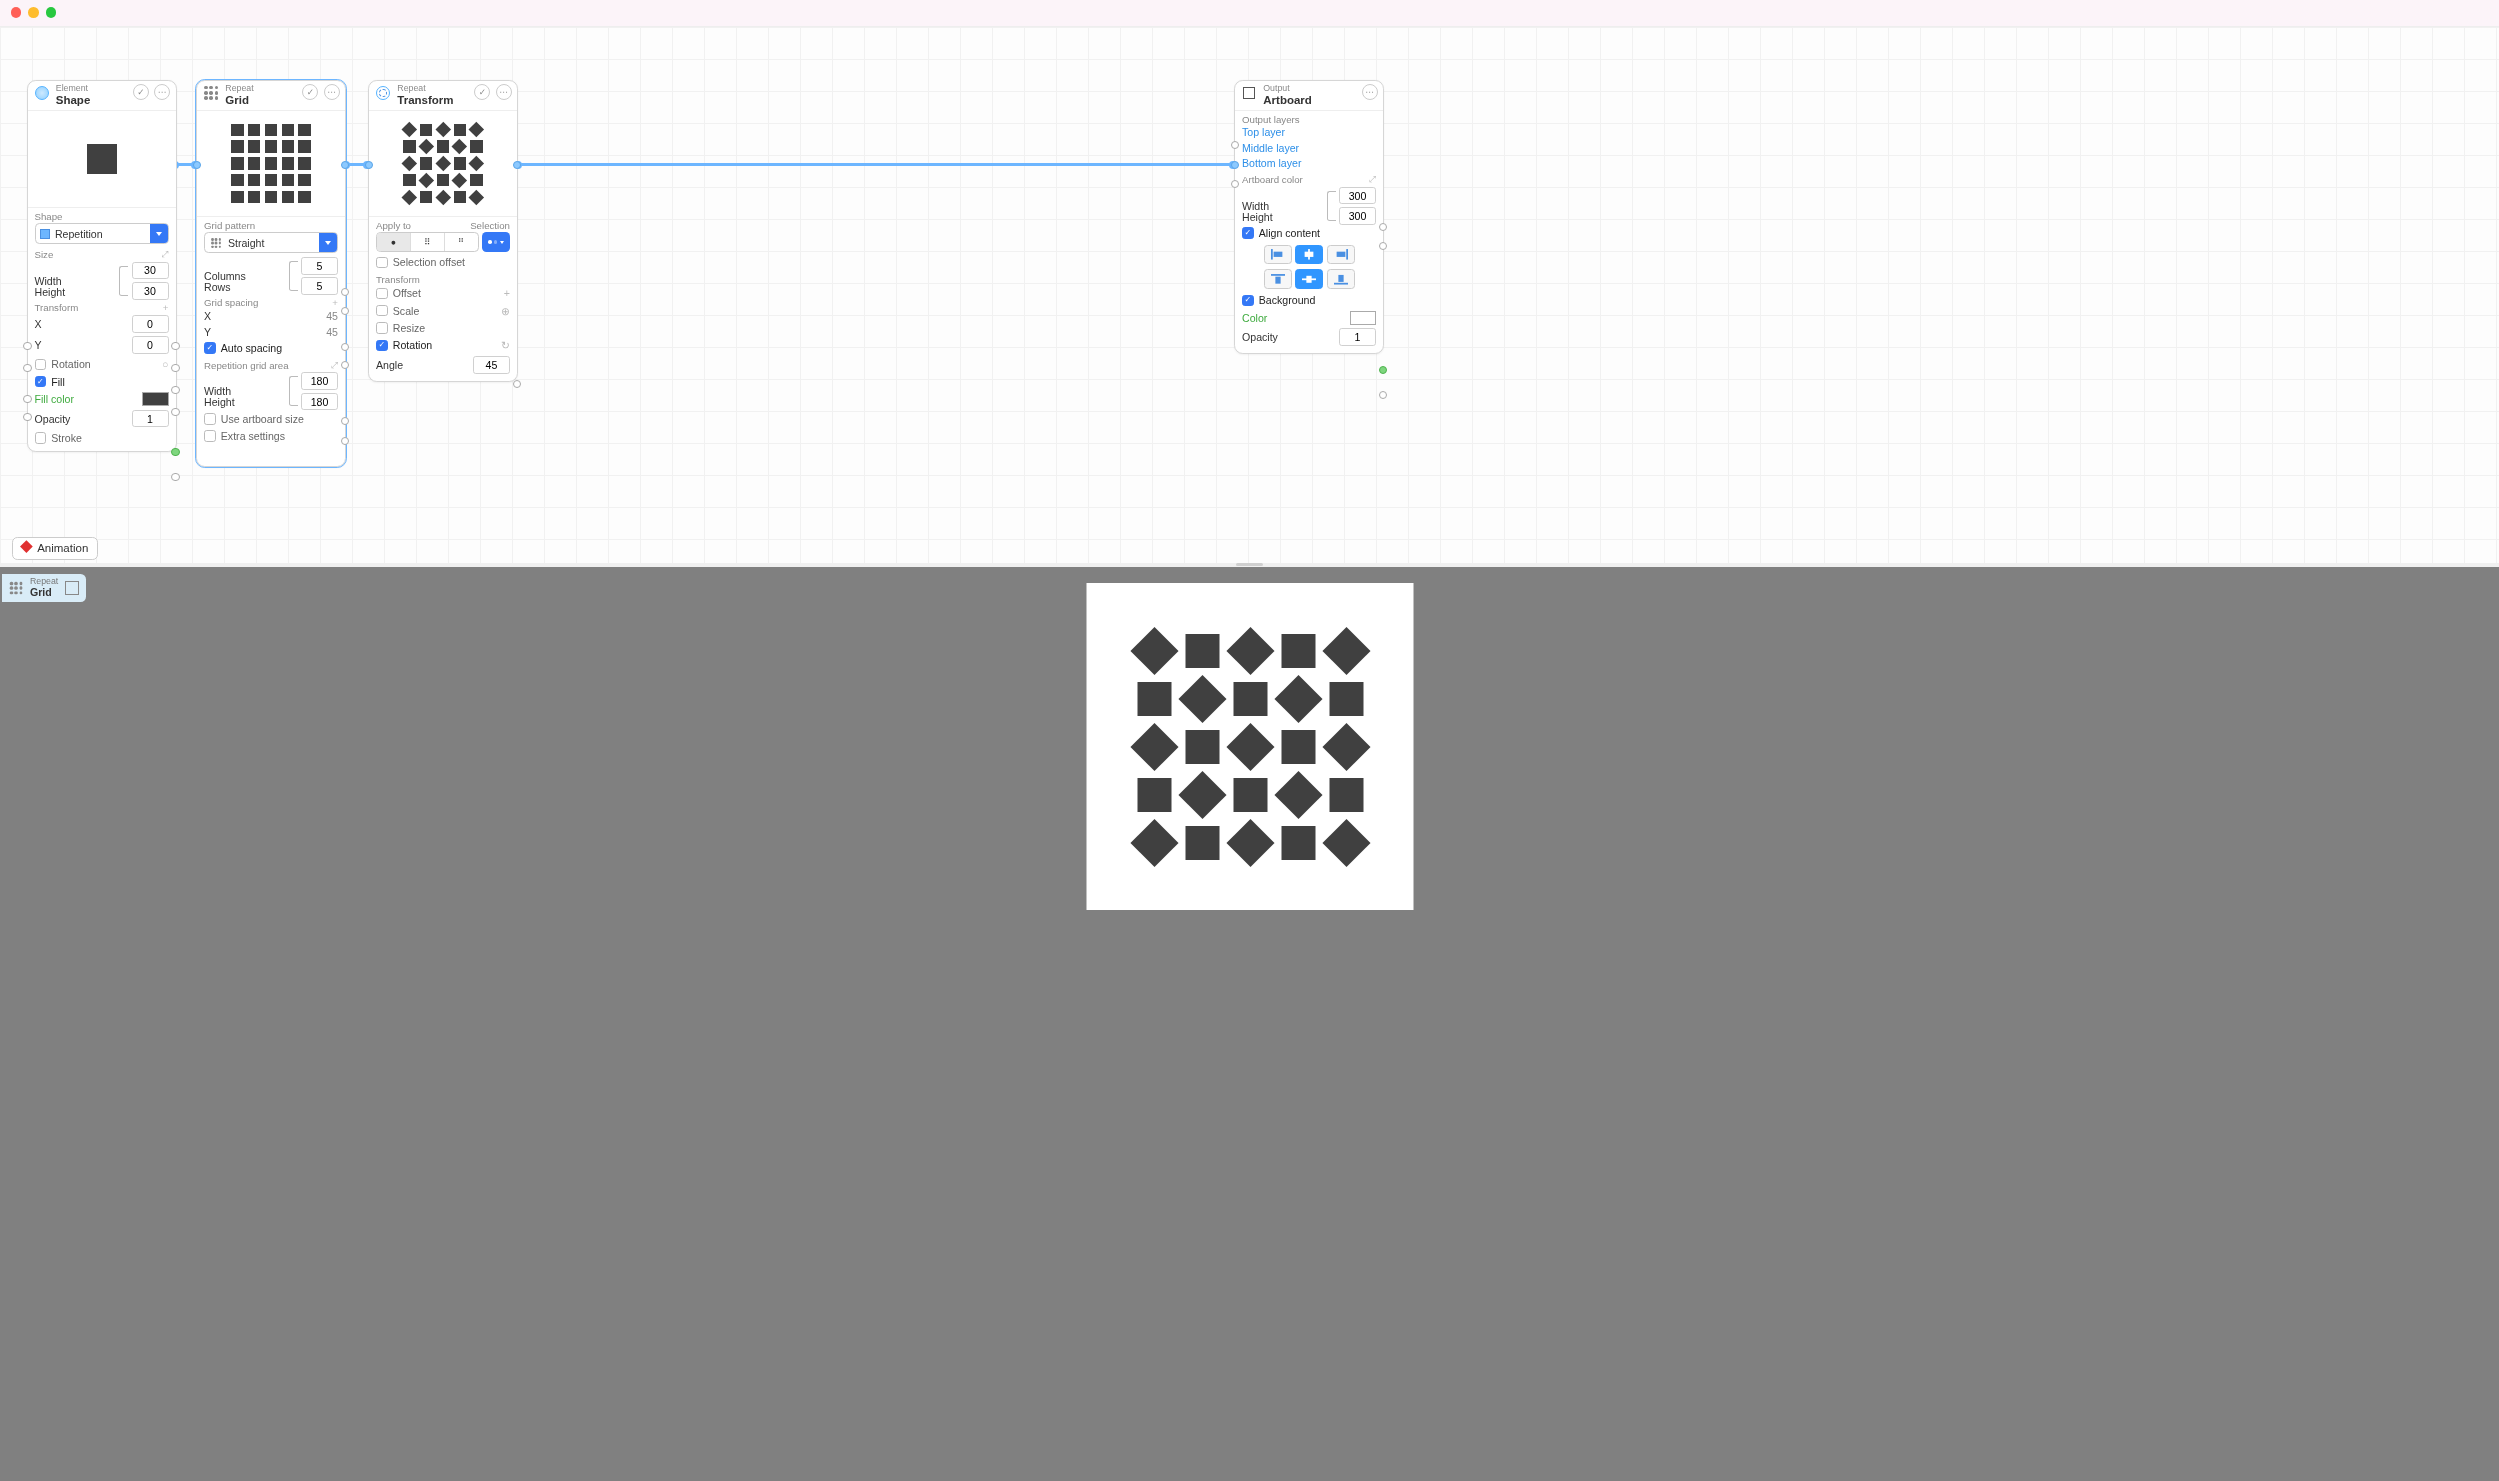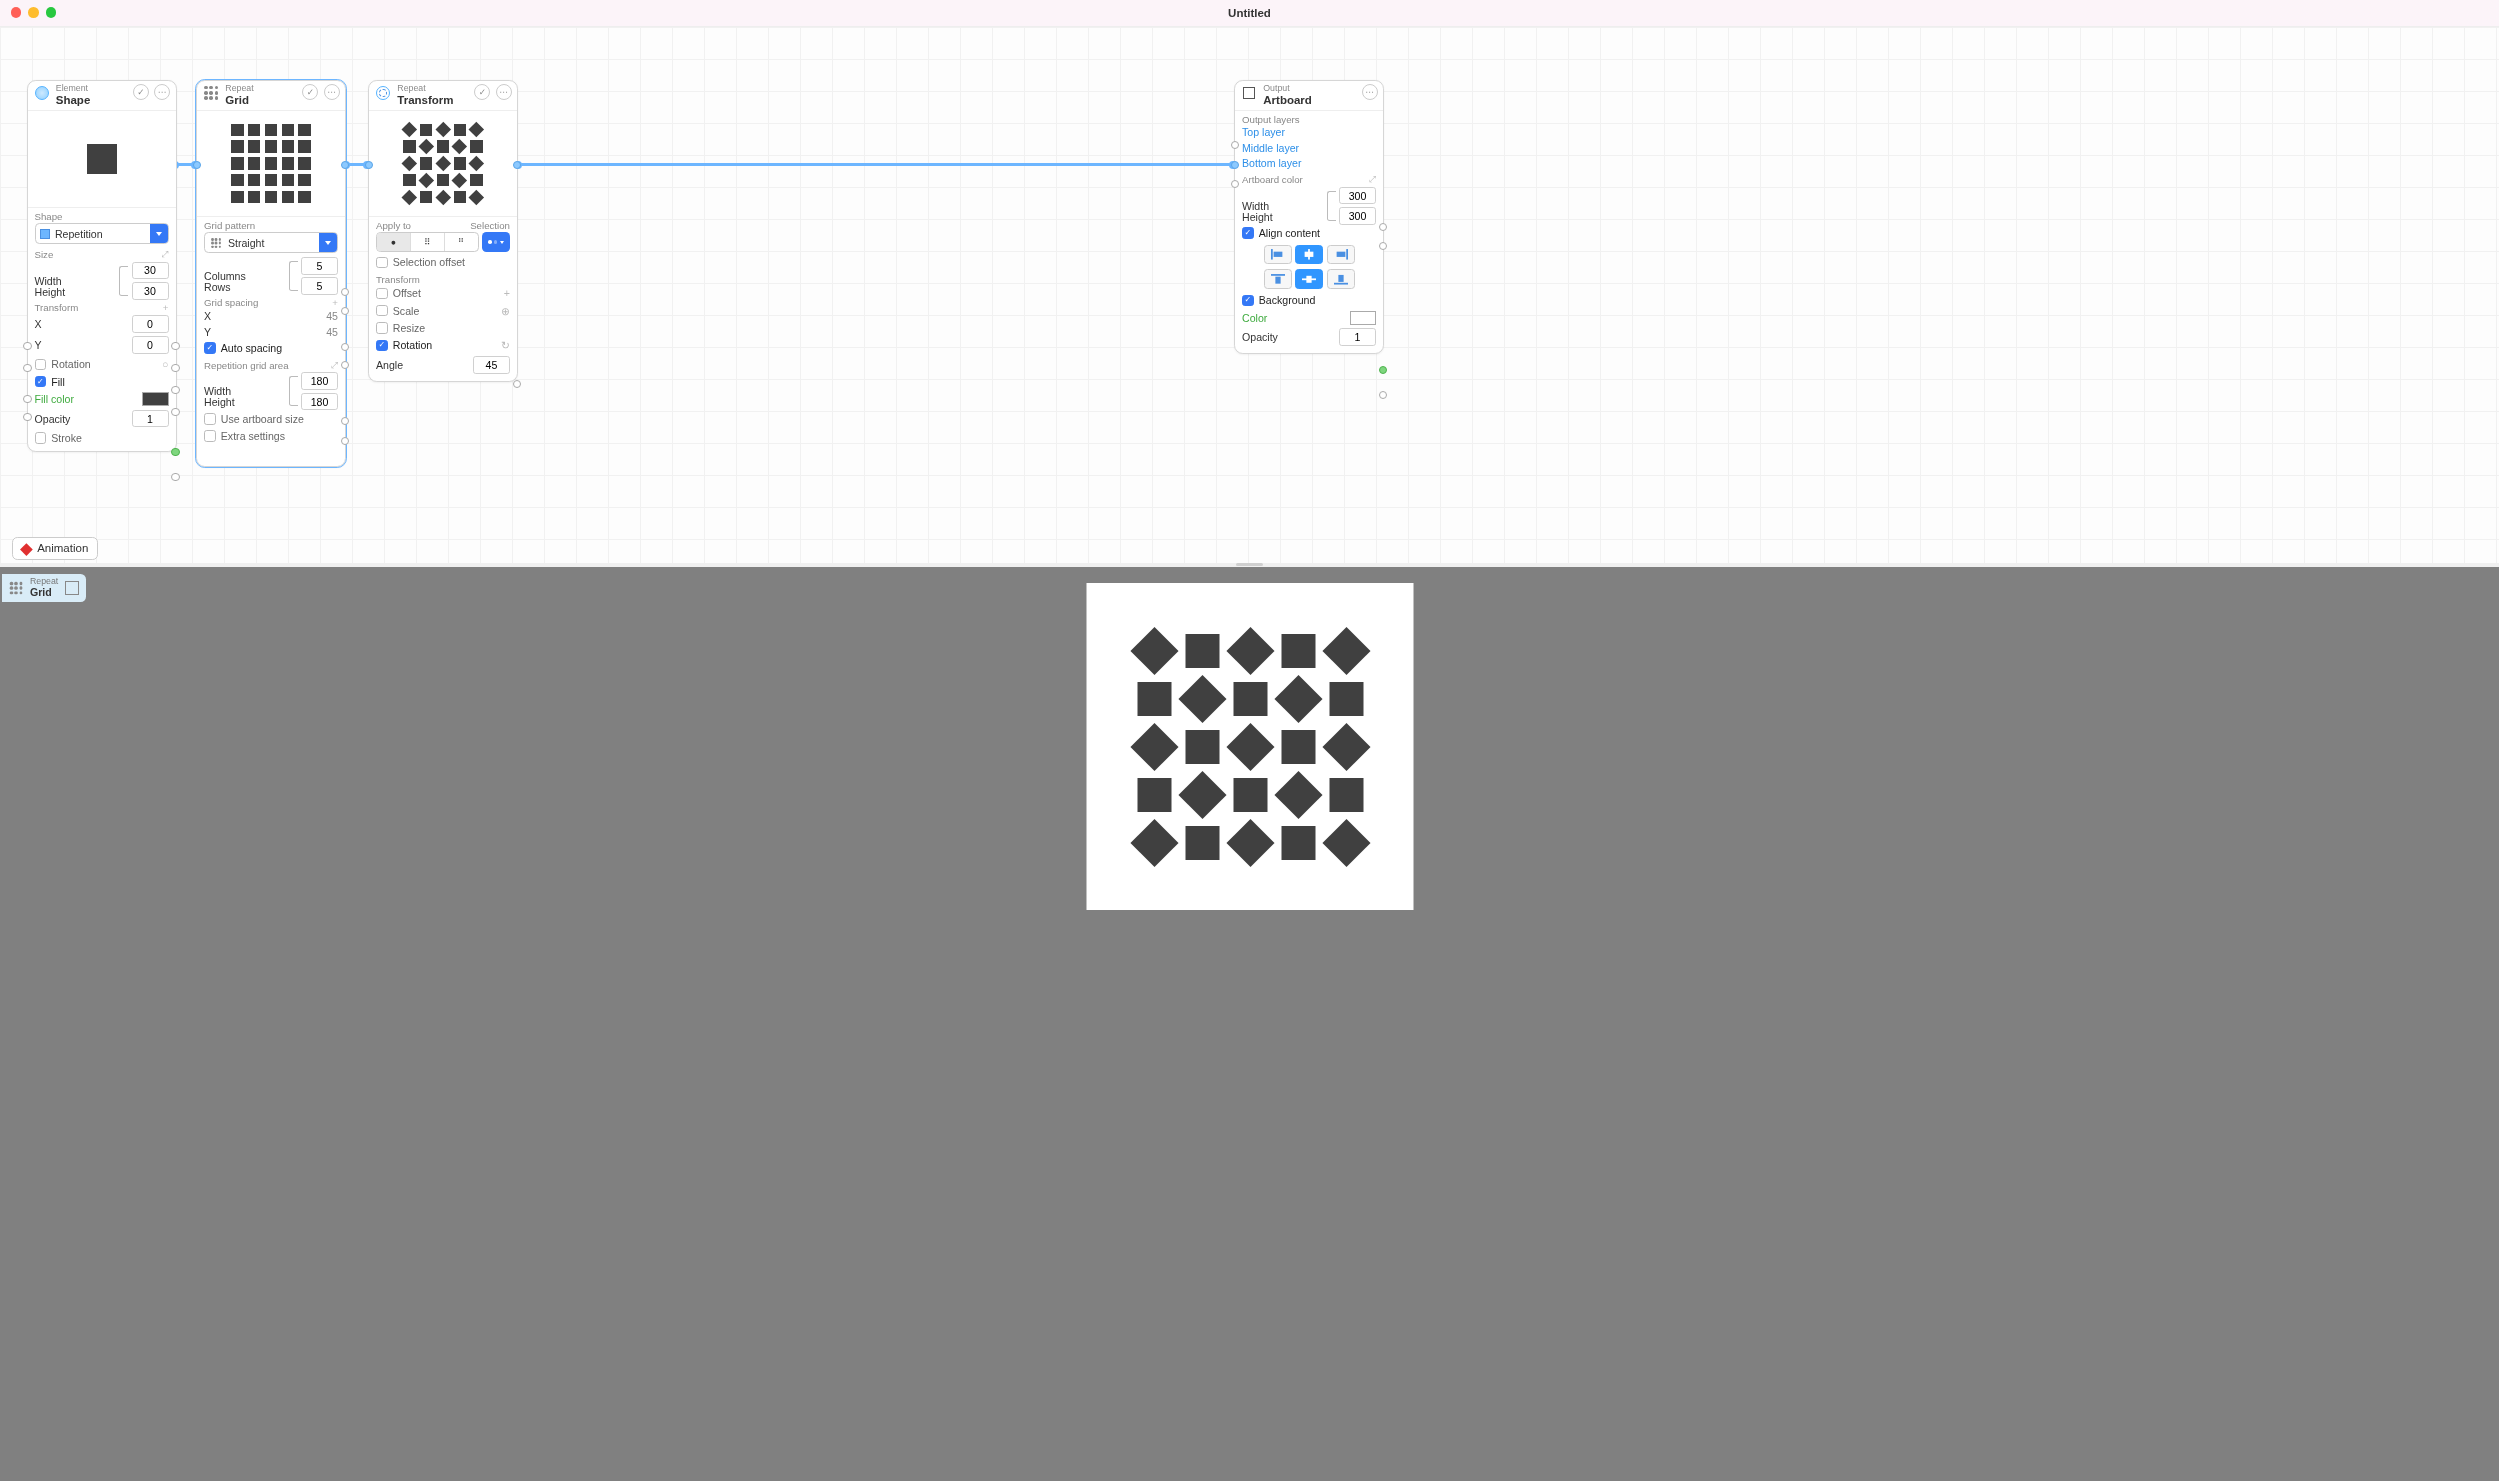--- a/index.html
+++ b/index.html
@@ -96,21 +96,21 @@
 .seg .seg-btn:last-child{border-right:none;}
 .seg .seg-btn.active { background:#e8e8e8;}
 
 
 .align-group{display:flex;gap:3.5px;justify-content:center;padding:2.7px 7px;}
 .align-btn{width:28px;height:19.5px;border:0.9px solid #ccc;border-radius:3.5px;background:#f7f7f7;display:flex;align-items:center;justify-content:center;}
 .align-btn.active{background:#3096ff;border-color:#3096ff;}
 .aln-svg{width:14px;height:10.6px;}
 
 
-.anim-tab { position:absolute; bottom:7px; left:12.4px; background:#fff; border:0.9px solid #ccc; border-radius:5.3px; padding:4.4px 8.8px; display:flex;align-items:flex-end;gap:6.2px; font-size:11.5px; font-weight:500;}
+.anim-tab { position:absolute; bottom:7px; left:12.4px; background:#fff; border:0.9px solid #ccc; border-radius:5.3px; padding:4.4px 8.8px; display:flex;align-items:flex-start;gap:6.2px; font-size:11.5px; font-weight:500;}
 .anim-tab .dmd { width:8.8px;height:8.8px;background:#e03030;transform:rotate(45deg);}
 
 .output-area { background:#808080; position:relative; height:calc(100vh - 566px); min-height:354px;}
 .output-tab { position:absolute; top:7px; left:1.8px; background:#d9ecf7; border-radius:0 5.3px 5.3px 0; padding:3.5px 7px; display:flex;align-items:center;gap:7px;}
 .output-tab .ico-grid{transform:scale(.9);}
 .output-tab .lbl{line-height:1.1;}
 .output-tab .lbl .cat{font-size:8.8px;color:#777;}
 .output-tab .lbl .nm{font-size:10.6px;font-weight:600;}
 .output-tab .artb-ico{width:14px;height:14px;border:1.8px solid #888;}
 
@@ -137,21 +137,20 @@
 </style>
 </head>
 <body>
 
 <div class="titlebar">
   <div class="traffic">
     <div class="dot red"></div>
     <div class="dot yellow"></div>
     <div class="dot green"></div>
   </div>
-  <div class="title">Untitled</div>
 </div>
 
 <div class="canvas">
 
   <div class="wire" style="top:136px;left:173px;width:21px;"></div>
   <div class="wire-dot" style="top:134px;left:170px;"></div>
   <div class="wire-dot" style="top:134px;left:191px;"></div>
 
   <div class="wire" style="top:136px;left:345px;width:21px;"></div>
   <div class="wire-dot" style="top:134px;left:341px;"></div>

